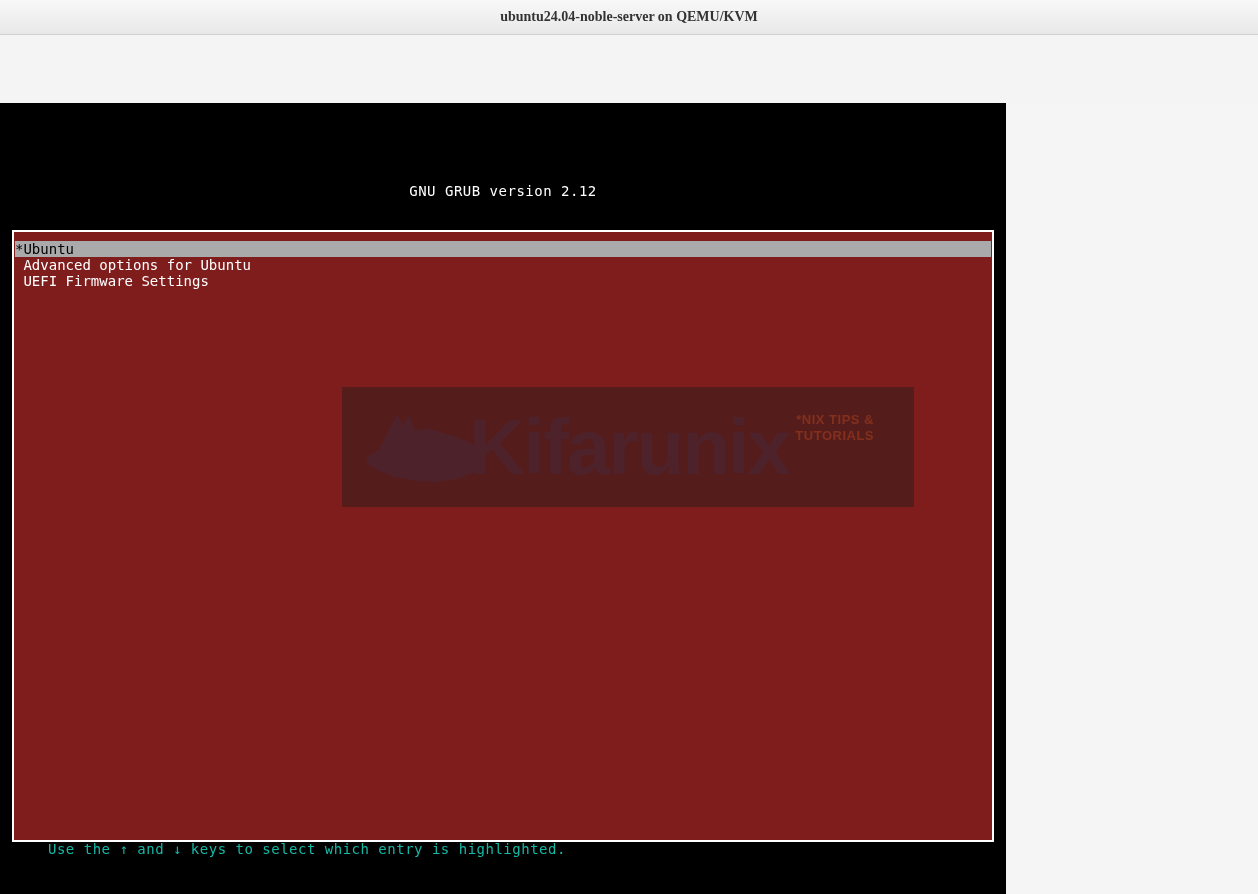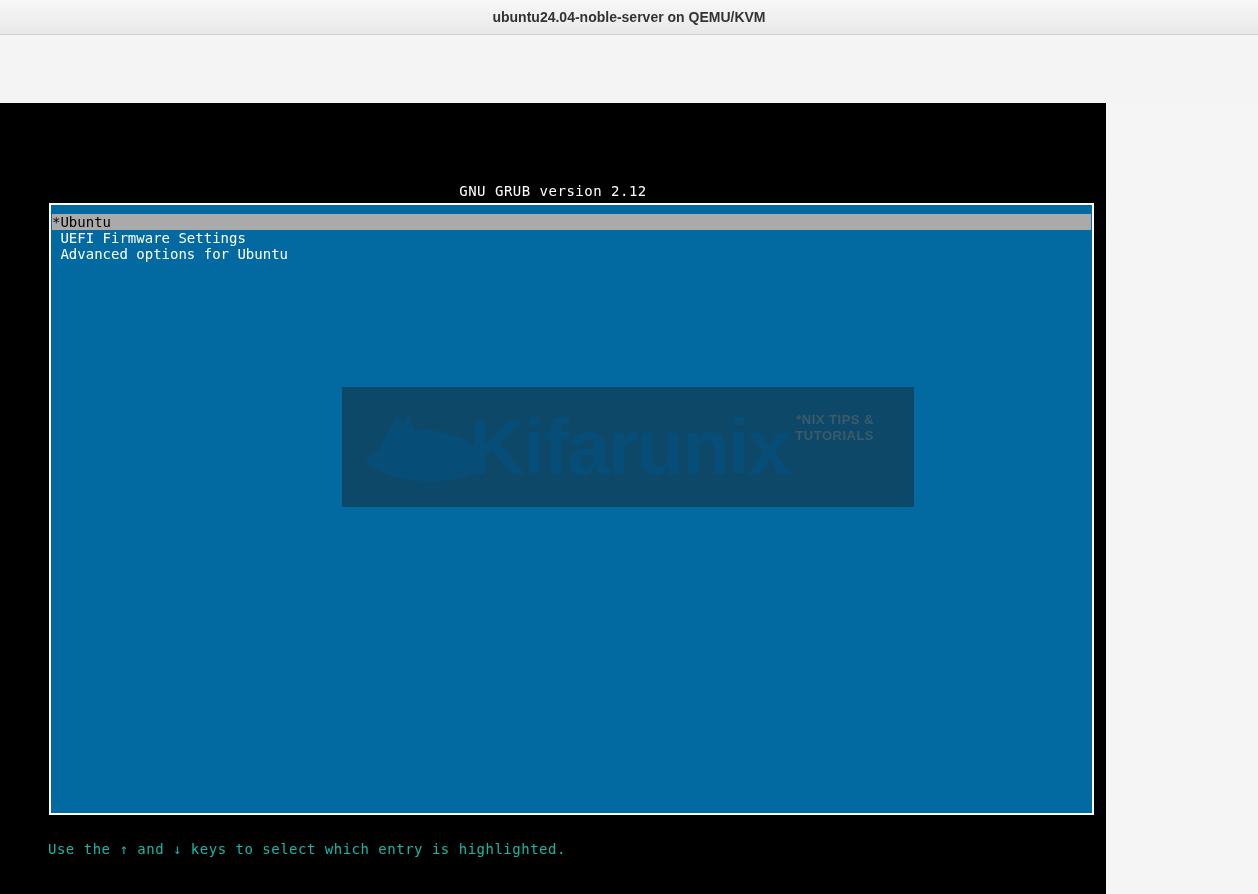--- a/index.html
+++ b/index.html
@@ -14,57 +14,56 @@
       font-family: monospace;
       overflow: hidden;
     }
     .titlebar {
       height: 35px;
       background: linear-gradient(to bottom, #f8f8f8, #e8e8e8);
       border-bottom: 1px solid #d0d0d0;
       display: flex;
       align-items: center;
       justify-content: center;
-      font-family: Liberation Sans, sans-serif;
+      font-family: Liberation Serif, serif;
       font-size: 14px;
       font-weight: 600;
       color: #333;
     }
     .toolbar-area {
       height: 68px;
       background: #f4f4f4;
     }
     .console {
       position: relative;
-      width: 1106px;
+      width: 1006px;
       height: 791px;
       background: #000;
       color: #fff;
       font-family: "DejaVu Sans Mono", "Liberation Mono", monospace;
       font-size: 14px;
       line-height: 16px;
     }
     .grub-header {
       position: absolute;
       top: 80px;
       left: 0;
       right: 0;
       text-align: center;
       color: #fff;
       letter-spacing: 0.5px;
     }
     .grub-menu-box {
       position: absolute;
-      top: 100px;
+      top: 127px;
       left: 12px;
       right: 12px;
       height: 612px;
       border: 2px solid #fff;
-      background: #0369a1;
-      margin-left: 37px;
+      background: #7f1d1d;
     }
     .menu-item {
       height: 16px;
       line-height: 16px;
       white-space: pre;
       color: #fff;
       padding: 0;
       margin: 0;
       font-family: inherit;
       font-size: inherit;
@@ -149,22 +148,22 @@
 
 <div class="toolbar-area"></div>
 
 <div class="console">
 
   <div class="grub-header">GNU GRUB  version 2.12</div>
 
   <div class="grub-menu-box">
     <div class="menu-items-container">
       <button class="menu-item selected">*Ubuntu</button>
+      <button class="menu-item"> Advanced options for Ubuntu</button>
       <button class="menu-item"> UEFI Firmware Settings</button>
-      <button class="menu-item"> Advanced options for Ubuntu</button>
     </div>
   </div>
 
   <div class="watermark">
     <div class="rhino">
       <svg viewBox="0 0 140 95" xmlns="http://www.w3.org/2000/svg">
         <path d="M 5 60 L 20 50 L 35 20 L 42 8 L 48 22 L 55 10 L 62 28 L 75 25 L 95 30 L 120 38 L 135 48 L 138 62 L 130 78 L 110 85 L 85 88 L 60 86 L 38 82 L 20 75 L 8 68 Z" fill="#0c2a3e"></path>
       </svg>
     </div>
     <div class="wm-text">

